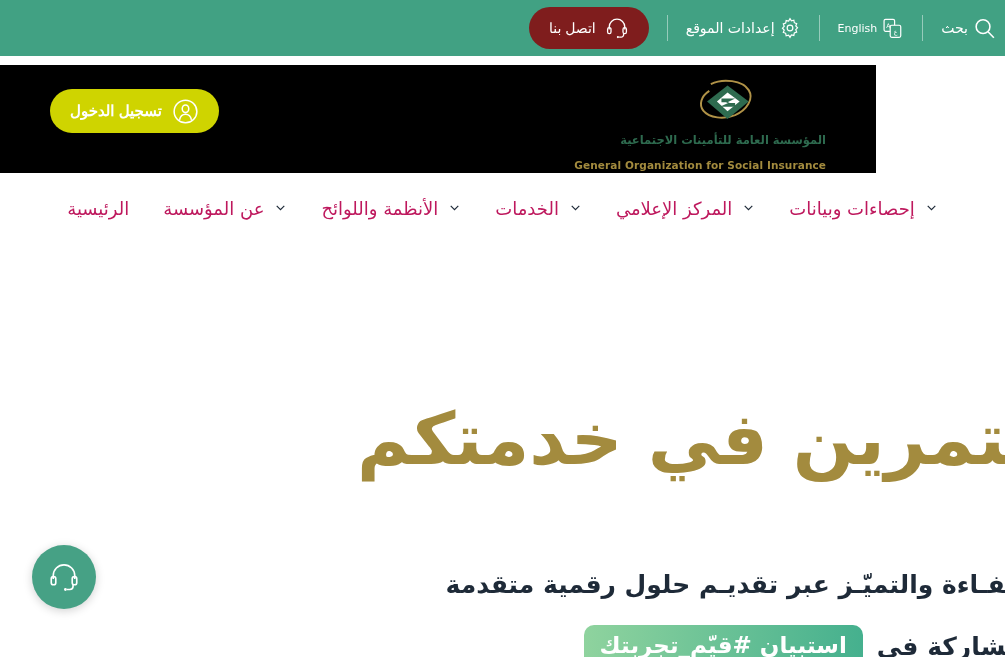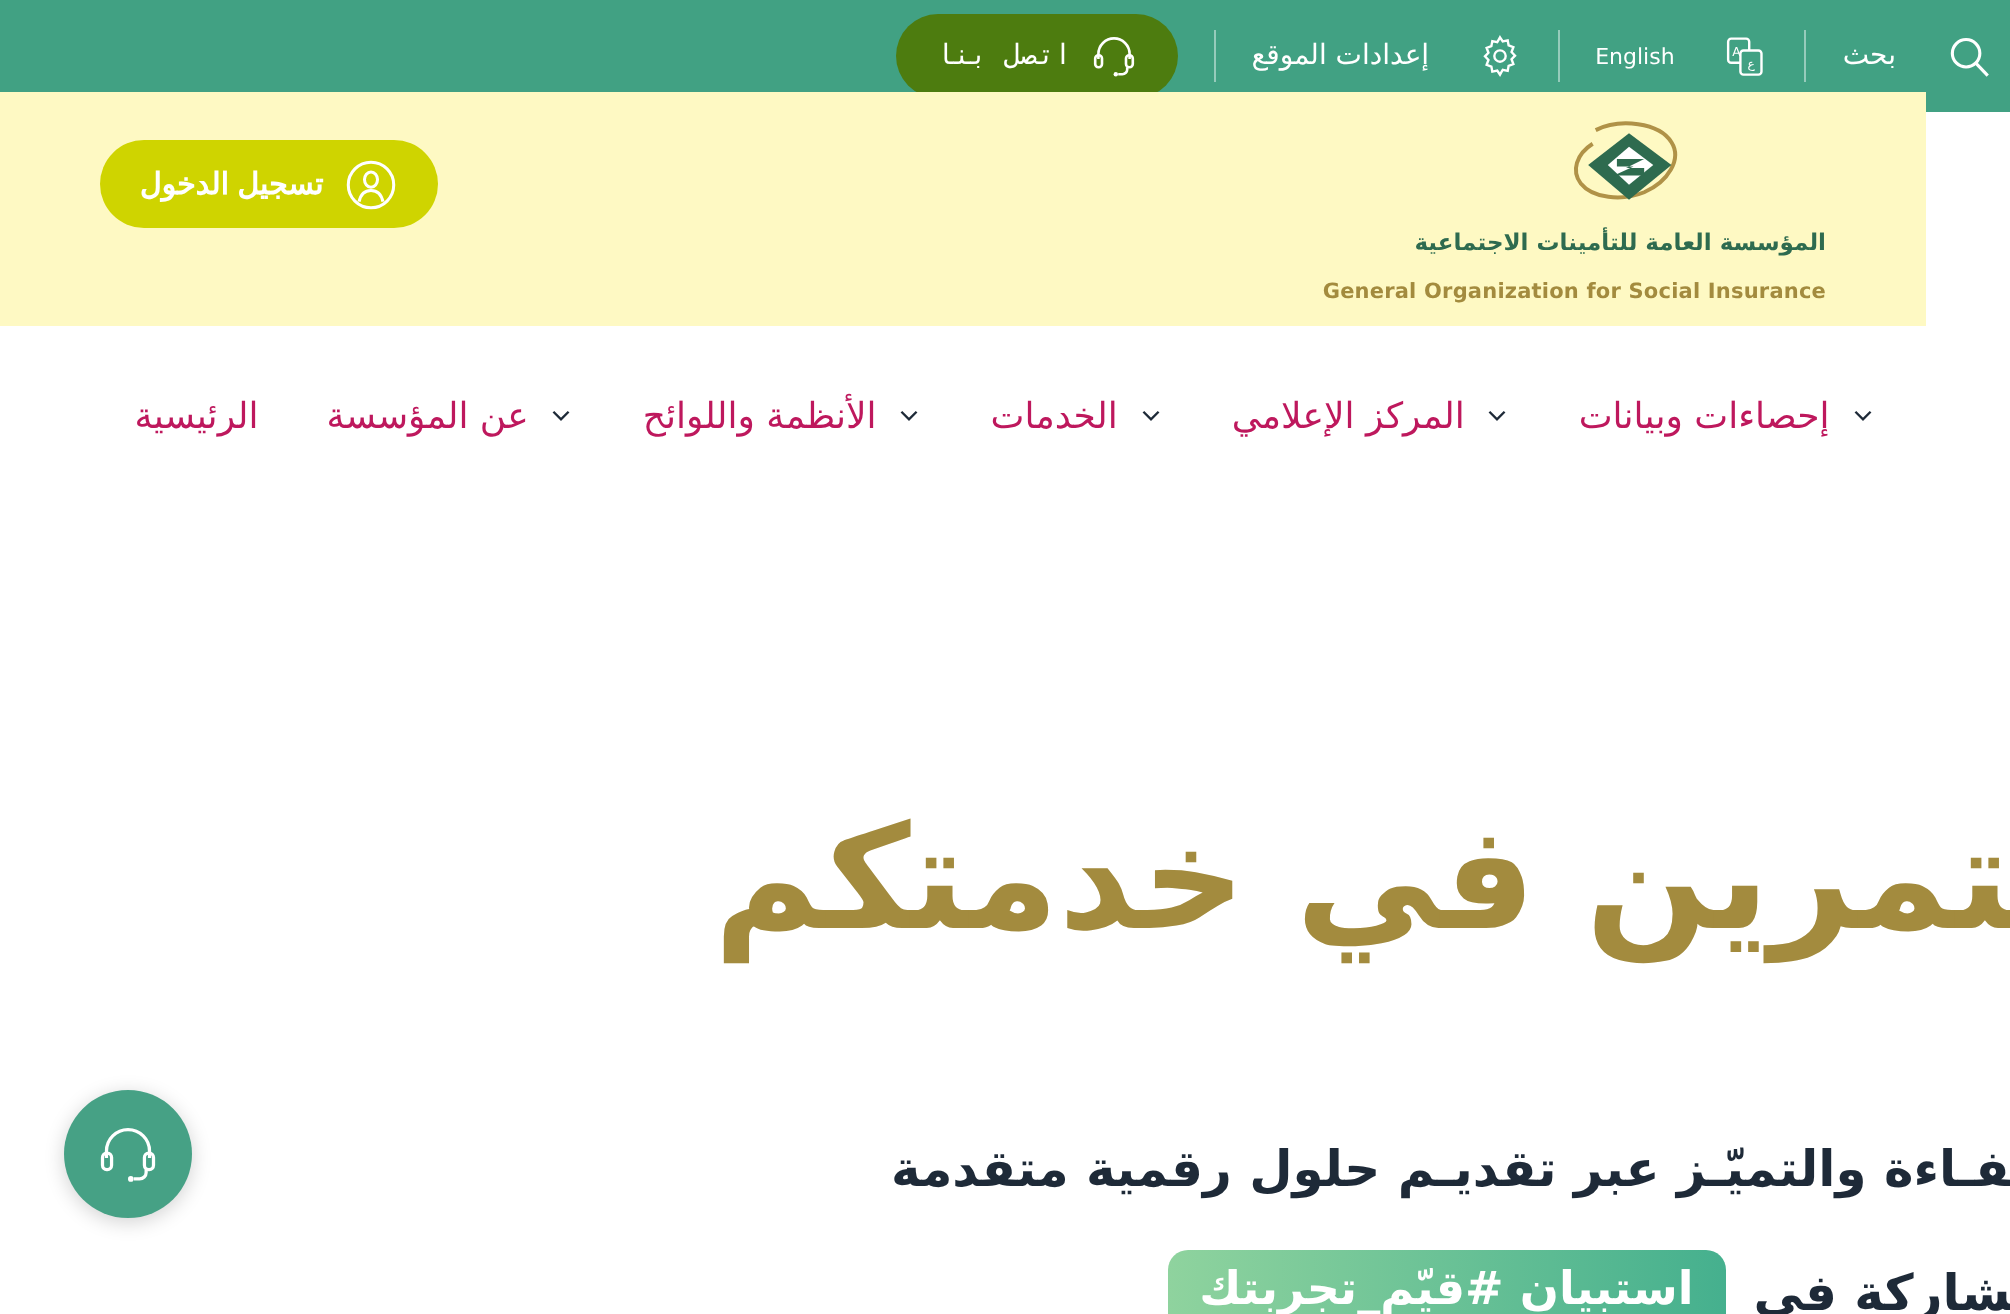--- a/index.html
+++ b/index.html
@@ -19,48 +19,47 @@
     display: flex; align-items: center;
   }
   .topbar-inner {
     display: flex; flex-direction: row; align-items: center;
     height: 56px; padding-left: 0; padding-right: 0;
     margin-left: auto; margin-right: 0;
     direction: ltr;
   }
   .contact-btn {
     display: flex; align-items: center; gap: 9px;
-    background: #4d7c0f;
+    background: #7f1d1d;
     border: none; border-radius: 26px;
     height: 42px; padding: 0 20px;
     margin-left: 50px; margin-right: 8px;
     cursor: pointer;
     direction: rtl;
-    font-family: Liberation Mono, monospace;
   }
   .contact-btn .lbl {
     color: #ffffff; font-size: 14px; font-weight: 400; white-space: nowrap;
   }
   .util-sep {
     width: 1px; height: 26px; background: rgba(255,255,255,.45);
     margin: 0 10px;
   }
   .util-item {
-    display: flex; align-items: center; gap: 24px;
+    display: flex; align-items: center; gap: 4px;
     padding: 0 8px; height: 42px; cursor: pointer;
     direction: rtl;
   }
   .util-item .lbl { color:#ffffff; font-size: 14px; white-space: nowrap; }
   .util-item.english .lbl { font-size: 11px; }
   .ico { display:inline-flex; align-items:center; justify-content:center; flex: none; }
 
   
   .header {
-    position: absolute; top: 46px; left: 0; width: 963px; height: 117px;
-    background: #fef9c3;
+    position: absolute; top: 65px; left: 0; width: 876px; height: 117px;
+    background: #000000;
   }
   .login-btn {
     position: absolute; top: 24px; left: 50px;
     display: flex; align-items: center; gap: 10px;
     background: #CFD400; border: none; border-radius: 24px;
     height: 44px; padding: 0 20px;
     cursor: pointer; direction: rtl;
   }
   .login-btn .lbl { color:#ffffff; font-size: 15px; font-weight: 600; white-space: nowrap; }
 

